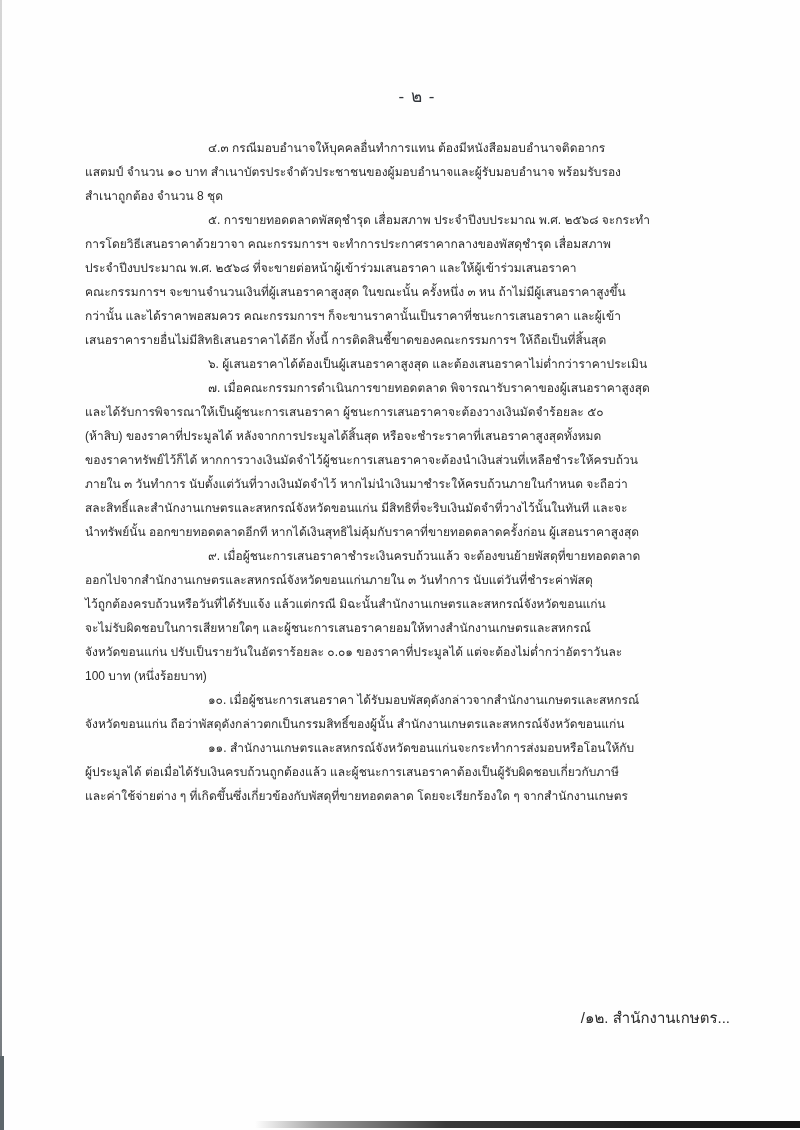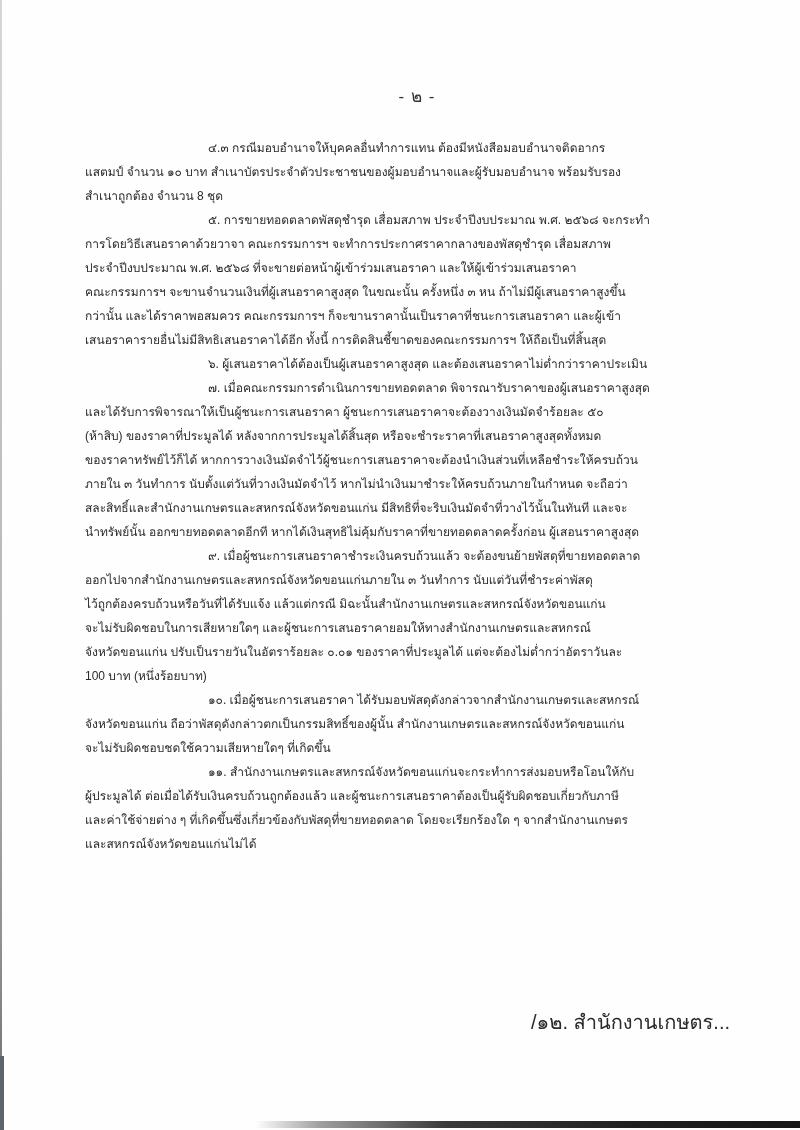--- a/index.html
+++ b/index.html
@@ -41,21 +41,21 @@
   }
   .line.indent {
     padding-left: 123px;
   }
   .footer-note {
     position: absolute;
     top: 1006px;
     left: 85px;
     width: 645px;
     text-align: right;
-    font-size: 20px;
+    font-size: 15px;
     color: #2a2a2a;
   }
   
   .scan-left-edge {
     position: absolute;
     left: 0;
     top: 0;
     width: 2px;
     height: 1130px;
     background: linear-gradient(#d6d6d6, #b5b5b5 60%, #8a8f93 85%, #666b6f);
@@ -107,25 +107,23 @@
       <div class="line">สละสิทธิ์และสำนักงานเกษตรและสหกรณ์จังหวัดขอนแก่น มีสิทธิที่จะริบเงินมัดจำที่วางไว้นั้นในทันที และจะ</div>
       <div class="line">นำทรัพย์นั้น ออกขายทอดตลาดอีกที หากได้เงินสุทธิไม่คุ้มกับราคาที่ขายทอดตลาดครั้งก่อน ผู้เสอนราคาสูงสุด</div>
       <div class="line indent">๙.  เมื่อผู้ชนะการเสนอราคาชำระเงินครบถ้วนแล้ว จะต้องขนย้ายพัสดุที่ขายทอดตลาด</div>
       <div class="line">ออกไปจากสำนักงานเกษตรและสหกรณ์จังหวัดขอนแก่นภายใน ๓ วันทำการ นับแต่วันที่ชำระค่าพัสดุ</div>
       <div class="line">ไว้ถูกต้องครบถ้วนหรือวันที่ได้รับแจ้ง แล้วแต่กรณี มิฉะนั้นสำนักงานเกษตรและสหกรณ์จังหวัดขอนแก่น</div>
       <div class="line">จะไม่รับผิดชอบในการเสียหายใดๆ และผู้ชนะการเสนอราคายอมให้ทางสำนักงานเกษตรและสหกรณ์</div>
       <div class="line">จังหวัดขอนแก่น ปรับเป็นรายวันในอัตราร้อยละ ๐.๐๑ ของราคาที่ประมูลได้ แต่จะต้องไม่ต่ำกว่าอัตราวันละ</div>
       <div class="line">100 บาท (หนึ่งร้อยบาท)</div>
       <div class="line indent">๑๐. เมื่อผู้ชนะการเสนอราคา ได้รับมอบพัสดุดังกล่าวจากสำนักงานเกษตรและสหกรณ์</div>
       <div class="line">จังหวัดขอนแก่น ถือว่าพัสดุดังกล่าวตกเป็นกรรมสิทธิ์ของผู้นั้น สำนักงานเกษตรและสหกรณ์จังหวัดขอนแก่น</div>
-      <div class="line">จะไม่รับผิดชอบชดใช้ความเสียหายใดๆ ที่เกิดขึ้น</div>
       <div class="line indent">๑๑. สำนักงานเกษตรและสหกรณ์จังหวัดขอนแก่นจะกระทำการส่งมอบหรือโอนให้กับ</div>
       <div class="line">ผู้ประมูลได้ ต่อเมื่อได้รับเงินครบถ้วนถูกต้องแล้ว และผู้ชนะการเสนอราคาต้องเป็นผู้รับผิดชอบเกี่ยวกับภาษี</div>
       <div class="line">และค่าใช้จ่ายต่าง ๆ ที่เกิดขึ้นซึ่งเกี่ยวข้องกับพัสดุที่ขายทอดตลาด โดยจะเรียกร้องใด ๆ จากสำนักงานเกษตร</div>
-      <div class="line">และสหกรณ์จังหวัดขอนแก่นไม่ได้</div>
     </div>
 
   <div class="footer-note">/๑๒. สำนักงานเกษตร...</div>
 
   <div class="scan-left-edge"></div>
   <div class="scan-left-bottom"></div>
   <div class="scan-bottom-bar"></div>
 </div>
 
 </body></html>

